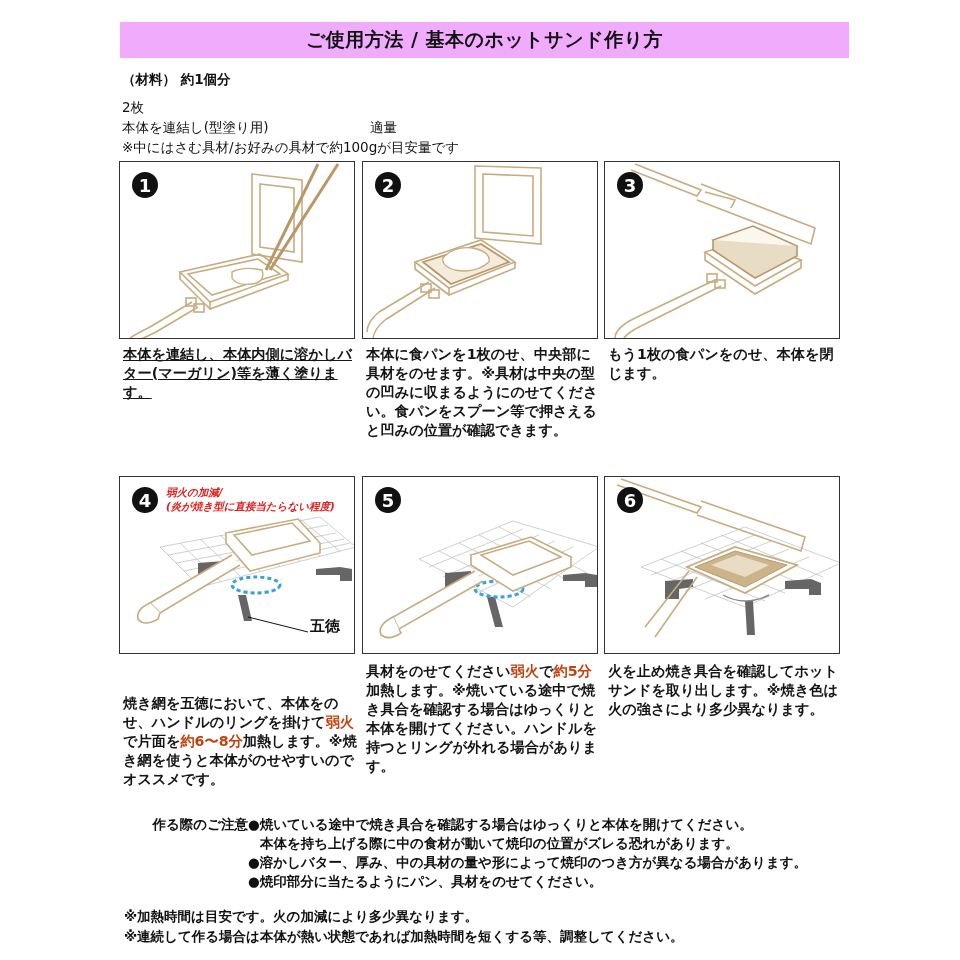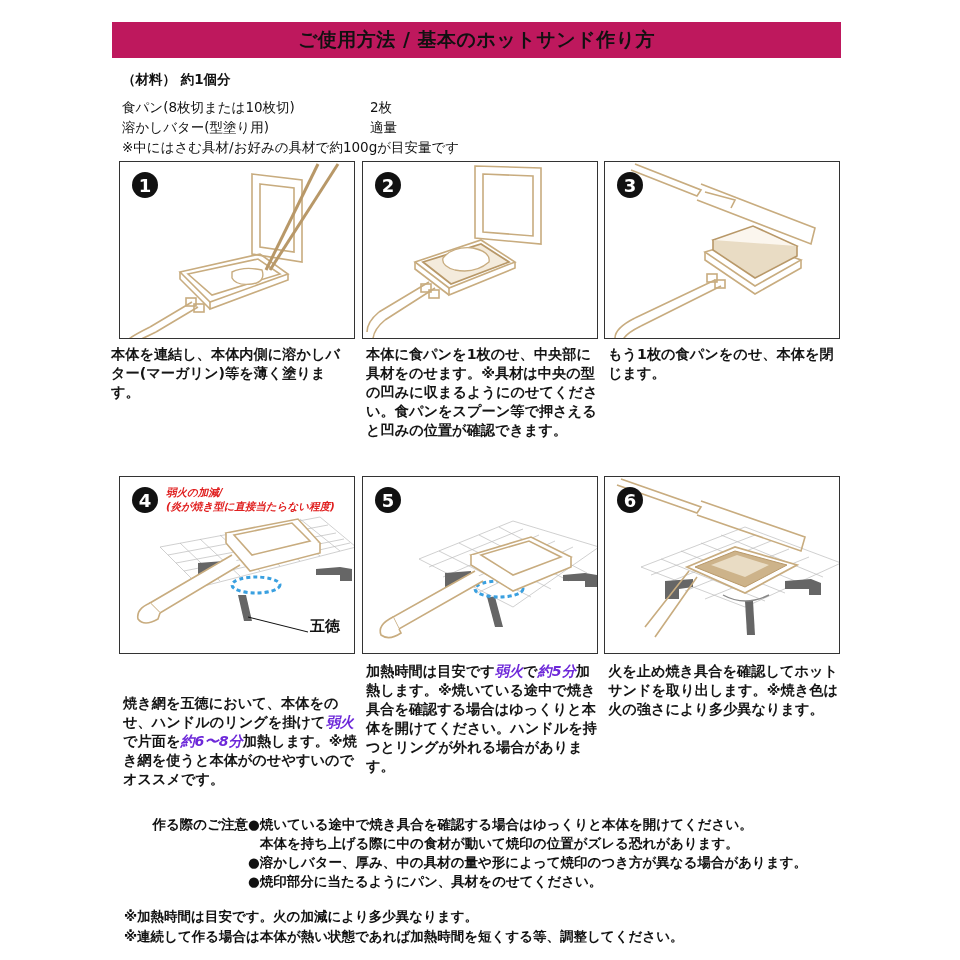--- a/index.html
+++ b/index.html
@@ -1,21 +1,21 @@
 <!DOCTYPE html>
 <html><head>
 <meta charset="utf-8">
 <style>
   * { box-sizing: border-box; margin: 0; padding: 0; }
   html, body { width: 960px; height: 960px; background: #ffffff; overflow: hidden; }
   body { font-family: "DejaVu Sans", "Liberation Sans", sans-serif; color: #111; position: relative; }
 
   .title-bar {
-    position: absolute; left: 112px; top: 22px; width: 729px; height: 36px;
-    background: #be185d; display: flex; align-items: center; justify-content: center;
+    position: absolute; left: 120px; top: 22px; width: 729px; height: 36px;
+    background: #f0abfc; display: flex; align-items: center; justify-content: center;
   }
   .title-bar h1 { font-size: 19px; font-weight: bold; letter-spacing: 0.5px; color: #111; }
 
   .materials { position: absolute; left: 122px; top: 69px; font-size: 13.5px; line-height: 20px; }
   .materials .row { display: flex; }
   .materials .row .name { width: 248px; }
   .materials .heading { margin-bottom: 8px; font-weight: bold; }
 
   .step-frame {
     position: absolute; width: 236px; height: 178px; border: 1.5px solid #333; background: #fff; overflow: hidden;
@@ -23,46 +23,45 @@
   .step-frame svg { position: absolute; left: 0; top: 0; }
   .step-num {
     position: absolute; left: 12px; top: 10px; width: 26px; height: 26px; border-radius: 50%;
     background: #111; color: #fff; font-weight: bold; font-size: 18px;
     display: flex; align-items: center; justify-content: center; z-index: 2;
   }
   .step-note { position: absolute; left: 46px; top: 8px; color: #e02020; font-size: 10.5px; line-height: 14px; font-weight: bold; z-index: 2; font-style: italic; }
   .gotoku-label { position: absolute; left: 190px; top: 140px; font-size: 15px; font-weight: bold; z-index: 2; }
 
   .step-text { position: absolute; width: 238px; font-size: 14.2px; line-height: 19px; font-weight: bold; color: #151515; }
-  .red { color: #6d28d9; font-style: italic; }
+  .red { color: #c2410c; }
 
   .cautions { position: absolute; left: 124px; top: 815px; font-size: 13.5px; line-height: 19px; font-weight: bold; }
   .cautions .label { position: absolute; left: 0; top: 0; width: 124px; text-align: right; }
   .cautions .items { position: absolute; left: 124px; top: 0; width: 600px; }
   .cautions .item { white-space: nowrap; }
   .cautions .indent { padding-left: 12px; }
 
   .footnotes { position: absolute; left: 124px; top: 906px; font-size: 13.5px; line-height: 20px; font-weight: bold; }
   .footnotes div { white-space: nowrap; }
 </style>
 </head>
 <body>
 
 <div class="title-bar">
   <h1>ご使用方法 / 基本のホットサンド作り方</h1>
 </div>
 
 <div class="materials">
   <div class="heading">（材料） 約1個分</div>
   <div class="row">
-    <span class="name">食パン(8枚切または10枚切)</span>
     <span>2枚</span>
   </div>
   <div class="row">
-    <span class="name">溶かしバター(型塗り用)</span>
+    <span class="name">本体を連結し(型塗り用)</span>
     <span>適量</span>
   </div>
   <div>※中にはさむ具材/お好みの具材で約100gが目安量です</div>
 </div>
 
 <div class="step-frame" style="left:119px; top:161px;">
   <div class="step-num">1</div>
   <svg width="236" height="178">
     <g fill="none" stroke="#c8ac7f" stroke-width="1.6">
       <path d="M132 12 L182 18 L182 100 L132 92 Z"></path>
@@ -76,21 +75,21 @@
       <rect x="66" y="136" width="10" height="8"></rect>
       <rect x="74" y="142" width="10" height="8"></rect>
     </g>
     <g stroke="#b89868" stroke-width="3" fill="none">
       <path d="M198 2 L146 108"></path>
         <path d="M218 2 L150 108"></path>
     </g>
     <path d="M112 110 Q124 104 142 108 Q146 120 132 122 Q116 124 112 116 Z" fill="#fff" stroke="#c8ac7f" stroke-width="1.4"></path>
   </svg>
 </div>
-<div class="step-text" style="left:111px; top:345px;">本体を連結し、本体内側に溶かしバター(マーガリン)等を薄く塗ります。</div>
+<div class="step-text" style="left:123px; top:345px;text-decoration:underline;">本体を連結し、本体内側に溶かしバター(マーガリン)等を薄く塗ります。</div>
 
 <div class="step-frame" style="left:362px; top:161px;">
   <div class="step-num">2</div>
   <svg width="236" height="178">
     <g fill="none" stroke="#c8ac7f" stroke-width="1.6">
       <path d="M112 4 L178 6 L178 82 L112 76 Z"></path>
       <path d="M120 12 L170 14 L170 74 L120 70 Z"></path>
       <path d="M52 100 L118 78 L152 100 L86 126 Z"></path>
       <path d="M86 126 L86 133 L152 106 L152 100"></path>
       <path d="M52 100 L52 107 L86 133"></path>
@@ -172,21 +171,21 @@
     <ellipse cx="136" cy="112" rx="24" ry="8" fill="none" stroke="#3aa0e0" stroke-width="3" stroke-dasharray="4 3"></ellipse>
     <g fill="#fff" stroke="#c8ac7f" stroke-width="1.6">
       <path d="M108 78 L168 60 L208 80 L150 104 Z"></path>
       <path d="M108 78 L108 88 L150 114 L208 90 L208 80"></path>
       <path d="M118 78 L166 64 L198 80 L150 98 Z"></path>
       <path d="M112 94 L30 140 L36 152 L120 104"></path>
       <path d="M30 140 Q14 148 18 158 Q26 164 38 156 L36 152"></path>
     </g>
   </svg>
 </div>
-<div class="step-text" style="left:366px; top:662px;"><span>加熱時間は目安です</span><span class="red">弱火</span><span>で</span><span class="red">約5分</span><span>加熱します。※焼いている途中で焼き具合を確認する場合はゆっくりと本体を開けてください。ハンドルを持つとリングが外れる場合があります。</span></div>
+<div class="step-text" style="left:366px; top:662px;"><span>具材をのせてください</span><span class="red">弱火</span><span>で</span><span class="red">約5分</span><span>加熱します。※焼いている途中で焼き具合を確認する場合はゆっくりと本体を開けてください。ハンドルを持つとリングが外れる場合があります。</span></div>
 
 <div class="step-frame" style="left:604px; top:476px;">
   <div class="step-num">6</div>
   <svg width="236" height="178">
     <g stroke="#bbb" stroke-width="0.7" fill="none">
       <path d="M36 90 L140 50 L236 86 L140 130 Z"></path>
       <path d="M56 82 L160 124 M76 74 L180 116 M96 66 L200 108 M116 58 L218 100"></path>
       <path d="M46 98 L150 58 M62 106 L166 64 M80 114 L184 72 M100 122 L204 80"></path>
     </g>
     <g fill="#666">

